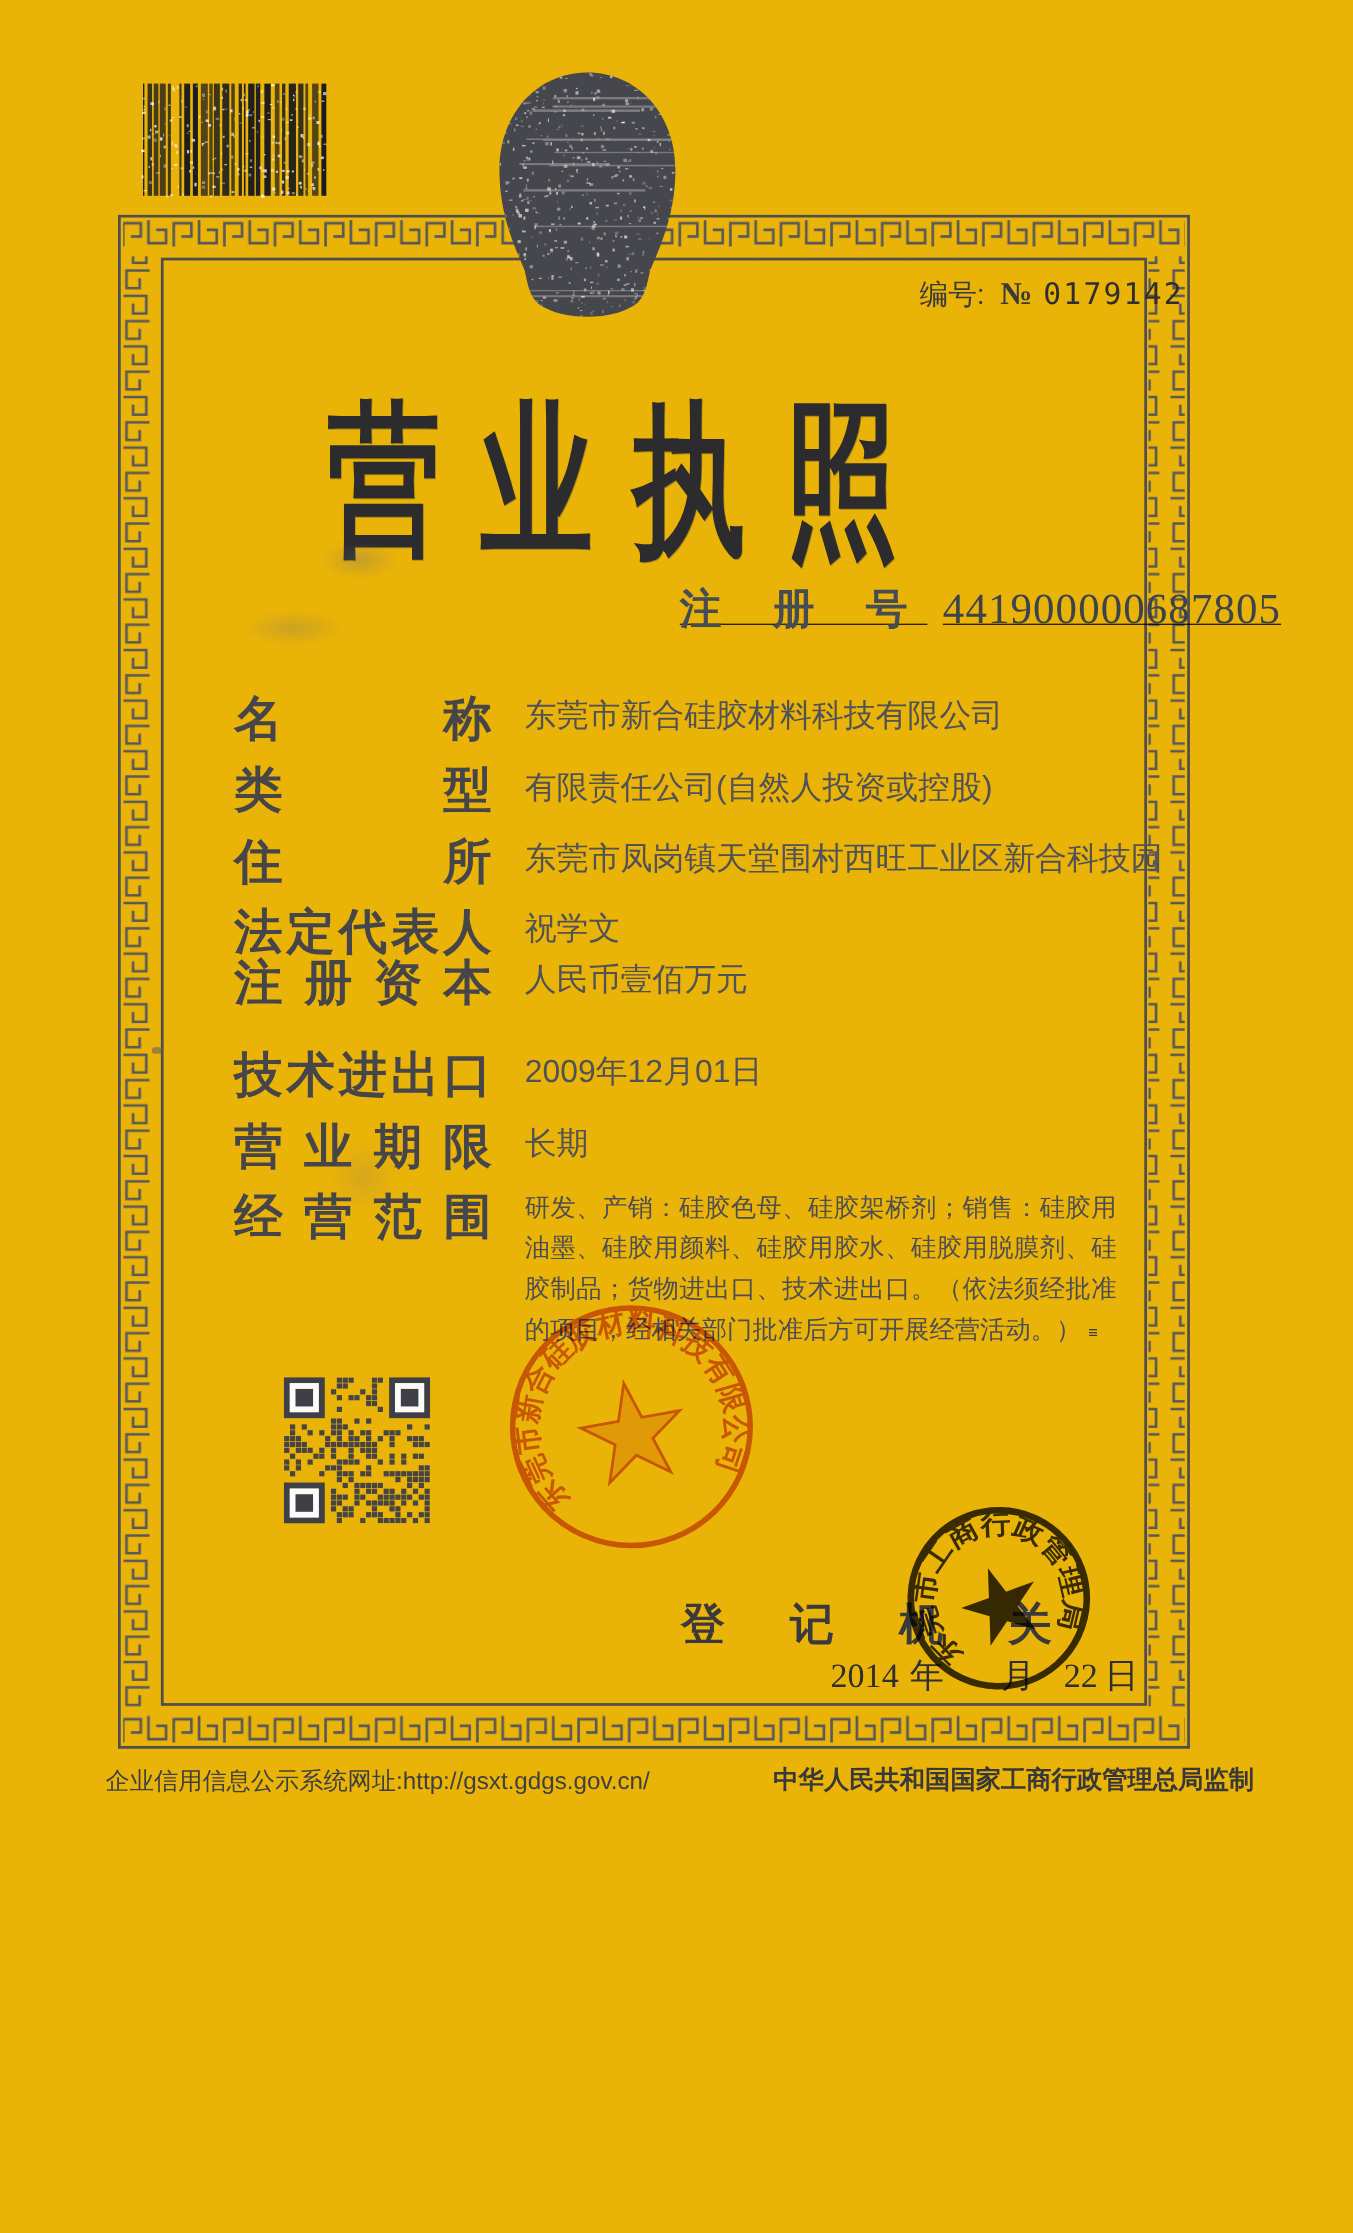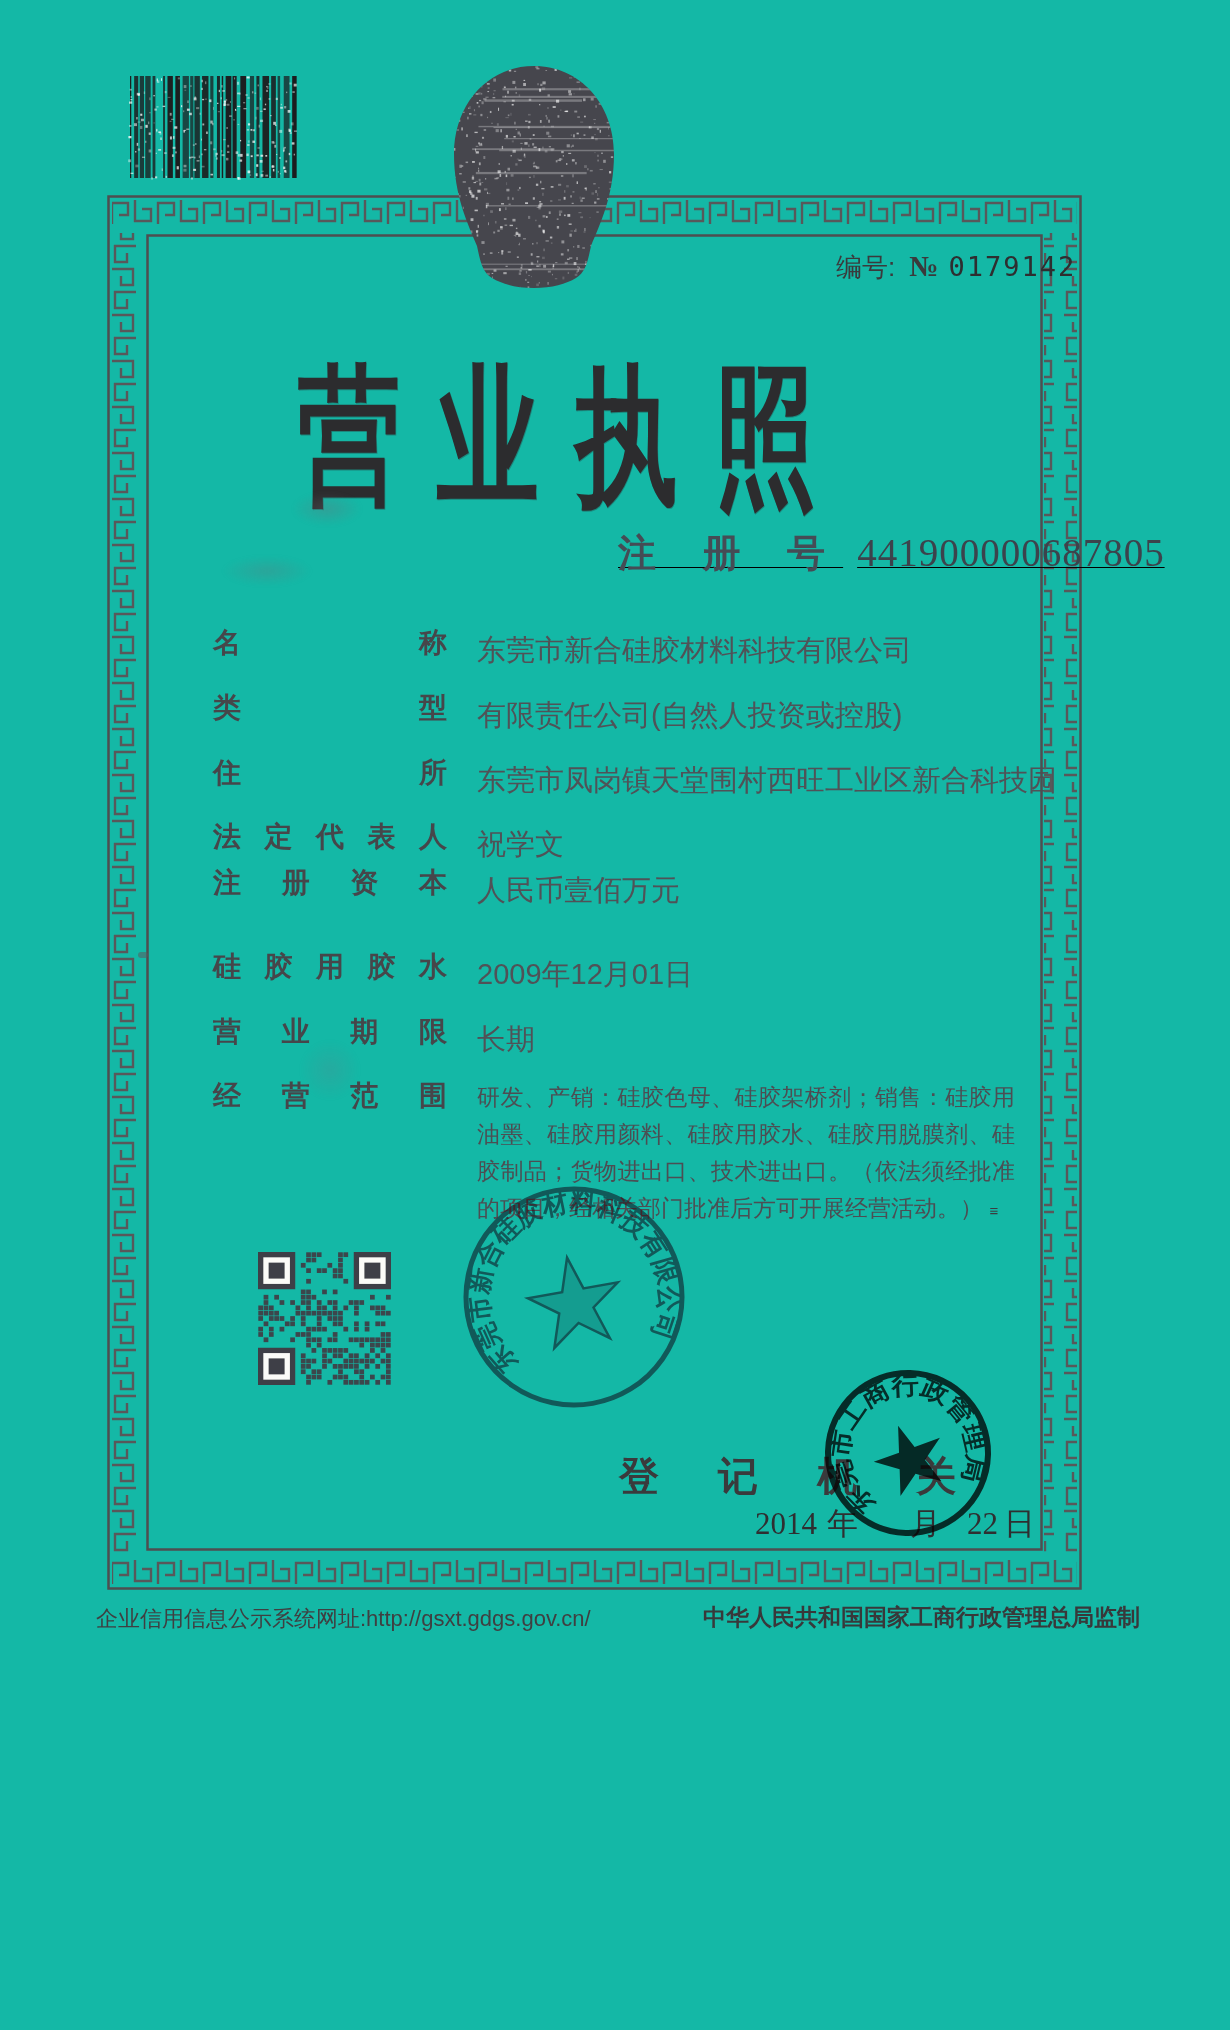--- a/index.html
+++ b/index.html
@@ -1,16 +1,16 @@
 <!DOCTYPE html>
 <html><head>
 <meta charset="utf-8">
 <style>
   html,body{margin:0;padding:0;background:#e9e9e7;}
-  .page{position:relative;width:1230px;height:2030px;background:#14b8a6;
+  .page{position:relative;width:1230px;height:2030px;background:#eab308;
         font-family:"Liberation Sans",sans-serif;overflow:hidden;}
   .abs{position:absolute;}
 
   
   .barcode{left:128px;top:73px;width:170px;height:110px;}
   .emblem{left:448px;top:64px;width:172px;height:228px;z-index:3;}
 
   
   .frame{left:107px;top:195px;z-index:1;}
 
@@ -22,21 +22,21 @@
   
   .title{left:298px;top:338px;font-size:150px;font-weight:bold;color:#2c2c2e;
          letter-spacing:54px;white-space:nowrap;transform:scaleX(.68);
          transform-origin:left top;z-index:2;text-shadow:1px 1px 0 rgba(44,44,46,.35);}
 
   
   .regline{left:618px;top:528px;z-index:2;white-space:nowrap;text-decoration:underline;}
   .regline .rlabel{font-size:38px;font-weight:600;letter-spacing:18px;color:#454c55;}
   .regline .rnum{font-family:"Liberation Serif",serif;font-size:39px;color:#3c434c;margin-left:14px;letter-spacing:1px;}
   .row{position:absolute;left:213px;width:920px;height:60px;}
-  .flabel{position:absolute;left:0;top:0;width:234px;font-size:28px;font-weight:600;color:#46464a;
+  .flabel{position:absolute;left:0;top:0;width:234px;font-size:44px;font-weight:600;color:#46464a;
           text-align:justify;text-align-last:justify;letter-spacing:0;}
   .fvalue{position:absolute;left:264px;top:7px;font-size:29px;color:#505257;white-space:nowrap;}
   .fvalue.para{top:2px;width:538px;font-size:23px;line-height:37px;white-space:normal;color:#4c4e53;text-align:justify;}
   .endmark{font-size:15px;color:#3c3c40;letter-spacing:-2px;}
 
   
   .qr{left:258px;top:1252px;width:133px;height:133px;z-index:2;}
 
   
   .red-stamp{left:456px;top:1179px;width:236px;height:236px;z-index:4;mix-blend-mode:multiply;}
@@ -915,21 +915,21 @@
   </div>
   <div class="row" style="top:818px">
     <div class="flabel">法定代表人</div>
     <div class="fvalue">祝学文</div>
   </div>
   <div class="row" style="top:864px">
     <div class="flabel">注册资本</div>
     <div class="fvalue">人民币壹佰万元</div>
   </div>
   <div class="row" style="top:948px">
-    <div class="flabel">硅胶用胶水</div>
+    <div class="flabel">技术进出口</div>
     <div class="fvalue">2009年12月01日</div>
   </div>
   <div class="row" style="top:1013px">
     <div class="flabel">营业期限</div>
     <div class="fvalue">长期</div>
   </div>
   <div class="row" style="top:1077px;height:130px">
     <div class="flabel">经营范围</div>
     <div class="fvalue para"><span>研发、产销：硅胶色母、硅胶架桥剂；销售：硅胶用油墨、硅胶用颜料、硅胶用胶水、硅胶用脱膜剂、硅胶制品；货物进出口、技术进出口。（依法须经批准的项目，经相关部门批准后方可开展经营活动。）</span> <span class="endmark">≡</span></div>
   </div>

